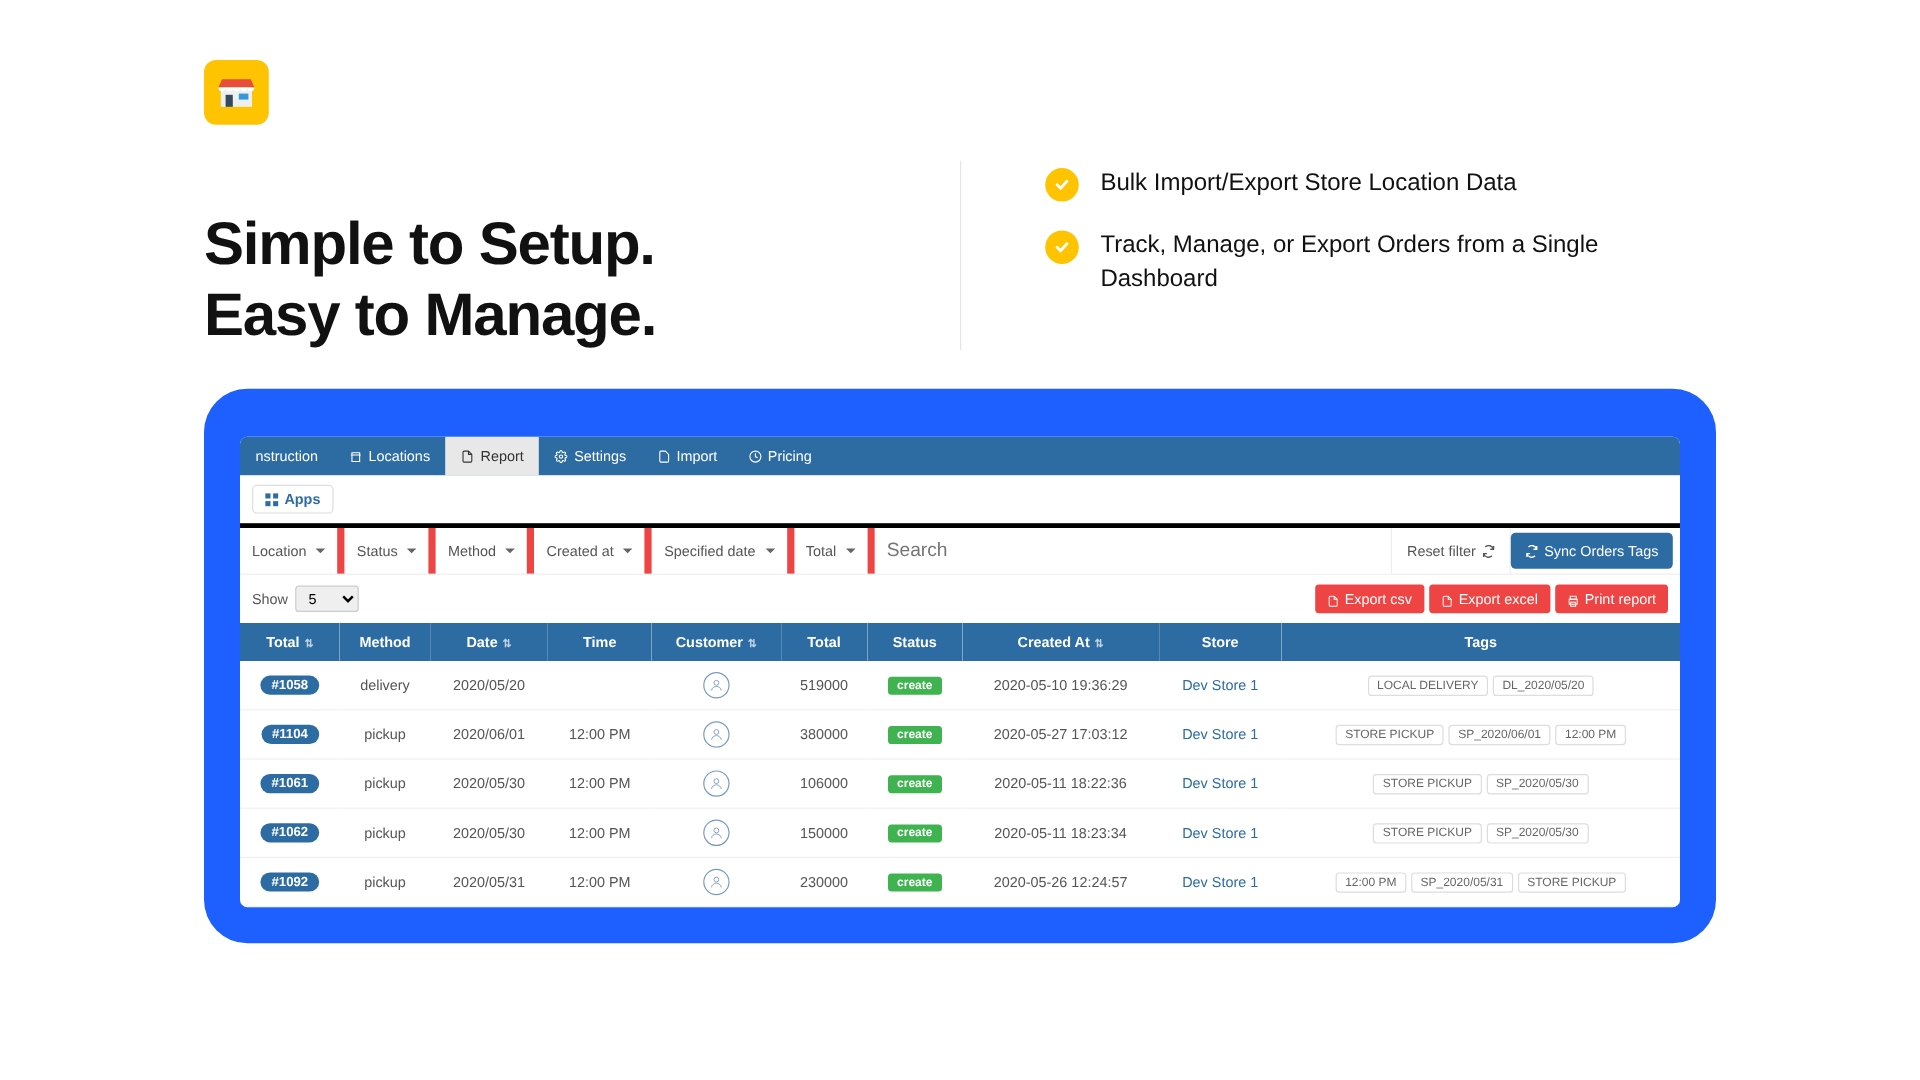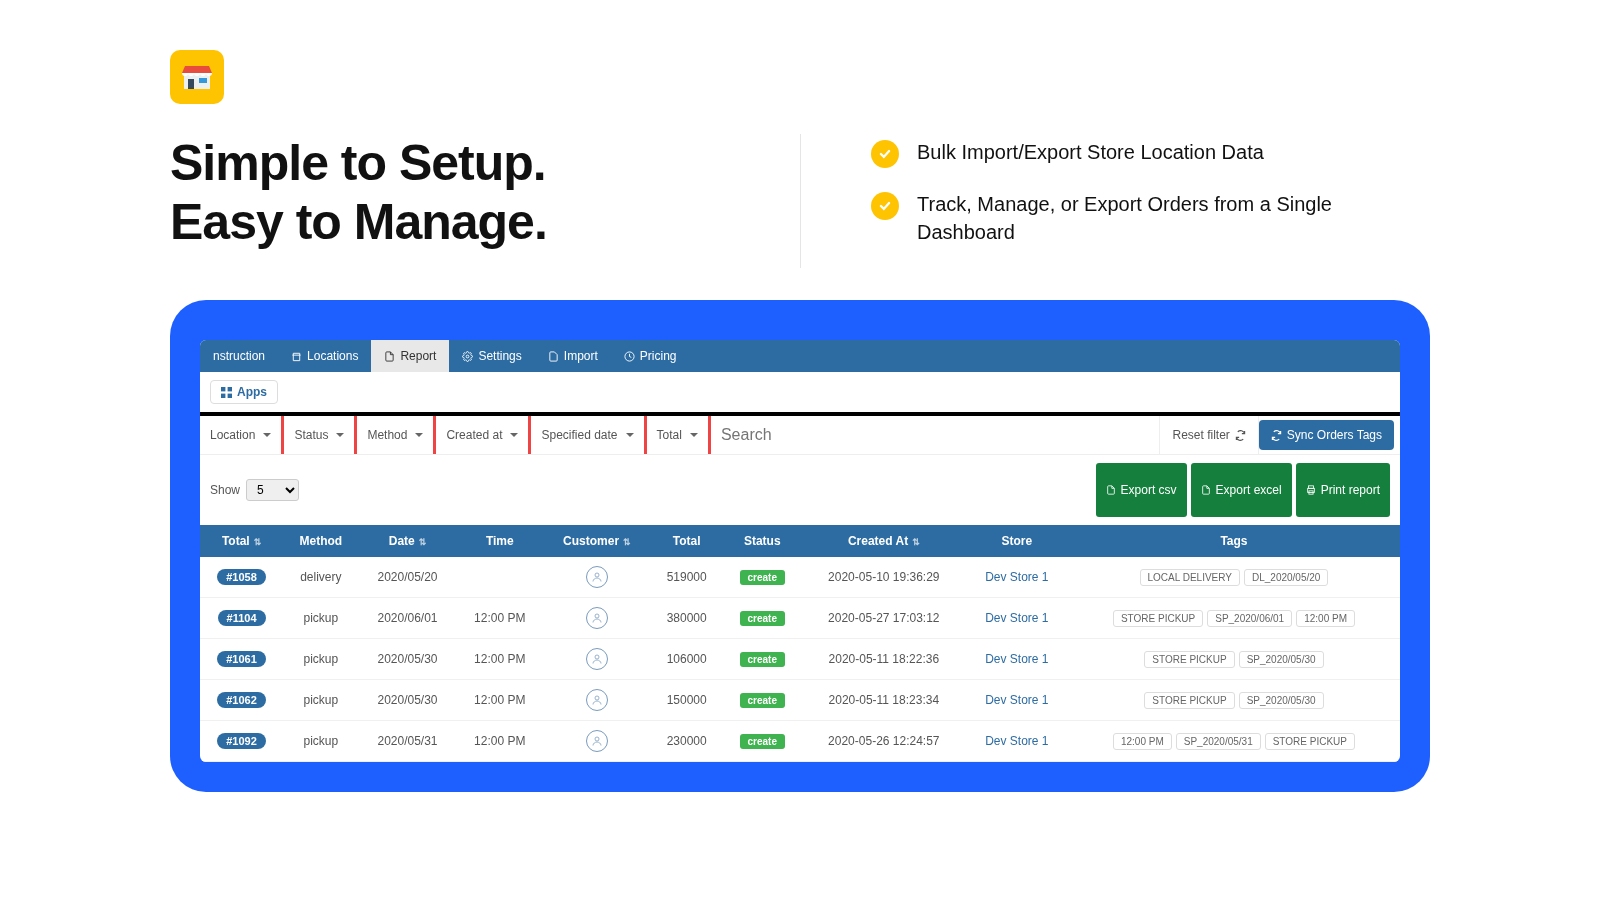--- a/index.html
+++ b/index.html
@@ -1,43 +1,43 @@
 <!DOCTYPE html>
 <html><head>
 <meta charset="utf-8">
 <style>
 * { box-sizing: border-box; margin: 0; padding: 0; }
 body { font-family: -apple-system, BlinkMacSystemFont, "Segoe UI", Helvetica, Arial, sans-serif; background: #fff; width:1600px; height:900px; overflow:hidden; color:#111; }
 .page { padding: 50px 170px 0 170px; }
 .logo { width:54px; height:54px; background:#ffc401; border-radius:10px; display:flex; align-items:center; justify-content:center; margin-bottom:30px; }
 .hero-row { display:flex; gap:60px; }
-.headline { font-size:50px; font-weight:800; line-height:1.18; letter-spacing:-1px; flex:0 0 560px; }
+.headline { font-size:50px; font-weight:800; line-height:1.18; letter-spacing:-1px; flex:0 0 560px;margin-top:40px; }
 .divider { width:1px; background:#e5e5e5; align-self:stretch; margin:0 10px; }
 .bullets { flex:1; padding-top:4px; }
 .bullet { display:flex; gap:18px; margin-bottom:22px; font-size:20px; line-height:1.4; }
 .check { flex:0 0 28px; height:28px; border-radius:50%; background:#ffc401; display:flex; align-items:center; justify-content:center; margin-top:2px; }
 .frame { margin-top:32px; background:#1e5fff; border-radius:36px; padding:40px 30px 30px 30px; position:relative; }
 .app { background:#fff; border-radius:6px; overflow:hidden; font-size:12px; color:#333; }
 .navbar { background:#2d6ca2; display:flex; }
 .tab { padding:9px 13px; color:#fff; font-size:12px; display:flex; align-items:center; gap:5px; cursor:pointer; }
 .tab.active { background:#e8e8e8; color:#333; }
 .tab svg{ width:11px;height:11px; }
 .btnrow { padding:8px 10px; border-bottom:4px solid #000000; }
 .apps-btn { border:1px solid #ddd; border-radius:4px; padding:4px 10px; color:#2d6ca2; font-weight:600; font-size:12px; display:inline-flex; align-items:center; gap:5px; cursor:pointer;}
 .filter-row { display:flex; border-bottom:1px solid #eee; }
-.fbtn { padding:8px 10px; border-right:3px solid #ef4444; font-size:12px; color:#555; display:flex; align-items:center; gap:4px; cursor:pointer;}
+.fbtn { padding:8px 10px; border-right:6px solid #ef4444; font-size:12px; color:#555; display:flex; align-items:center; gap:4px; cursor:pointer;}
 .caret:after{content:"";display:inline-block;border:4px solid transparent;border-top-color:#666;margin-left:4px;transform:translateY(2px);}
 .search { flex:1; border:none; padding:8px 10px; font-size:16px; outline:none; border-right:1px solid #eee;}
 .reset { padding:8px 12px; font-size:12px; color:#555; display:flex;align-items:center;gap:5px; border-right:1px solid #eee; cursor:pointer;}
 .syncbtn { background:#2d6ca2; color:#fff; padding:8px 12px; font-size:12px; border-radius:4px; margin:4px 6px 4px auto; display:flex;align-items:center;gap:5px; cursor:pointer;}
 .tool-row { display:flex; align-items:center; padding:8px 10px; }
 .show-wrap { display:flex;align-items:center;gap:6px;color:#555;}
 .show-wrap select{border:1px solid #ccc;border-radius:3px;padding:2px 18px 2px 6px;font-size:12px;}
 .exports { margin-left:auto; display:flex; gap:4px;}
-.ebtn{background:#15803d;color:#fff;font-size:12px;padding:20px 10px;border-radius:3px;display:flex;align-items:center;gap:5px;cursor:pointer;}
+.ebtn{background:#ef4444;color:#fff;font-size:12px;padding:5px 10px;border-radius:3px;display:flex;align-items:flex-end;gap:5px;cursor:pointer;}
 table{width:100%;border-collapse:collapse;}
 thead th{background:#2d6ca2;color:#fff;font-weight:600;font-size:12px;padding:9px 8px;text-align:center;position:relative;}
 .sort:after{content:"⇅";font-size:9px;opacity:.7;margin-left:4px;}
 tbody td{padding:9px 8px;text-align:center;border-bottom:1px solid #f0f0f0;font-size:12px;color:#555;}
 .order-pill{background:#2d6ca2;color:#fff;border-radius:10px;padding:2px 9px;font-size:11px;font-weight:600;display:inline-block;}
 .status-pill{background:#3fb34f;color:#fff;border-radius:3px;padding:2px 8px;font-size:10px;font-weight:600;display:inline-block;}
 .store-link{color:#2d6ca2;}
 .taglist{display:flex;gap:4px;justify-content:center;}
 .tag{border:1px solid #ddd;border-radius:3px;padding:2px 7px;font-size:10px;color:#666;background:#fff;white-space:nowrap;}
 .avatar{display:inline-flex;width:22px;height:22px;border:1.5px solid #7a9bbd;border-radius:50%;align-items:center;justify-content:center;}

